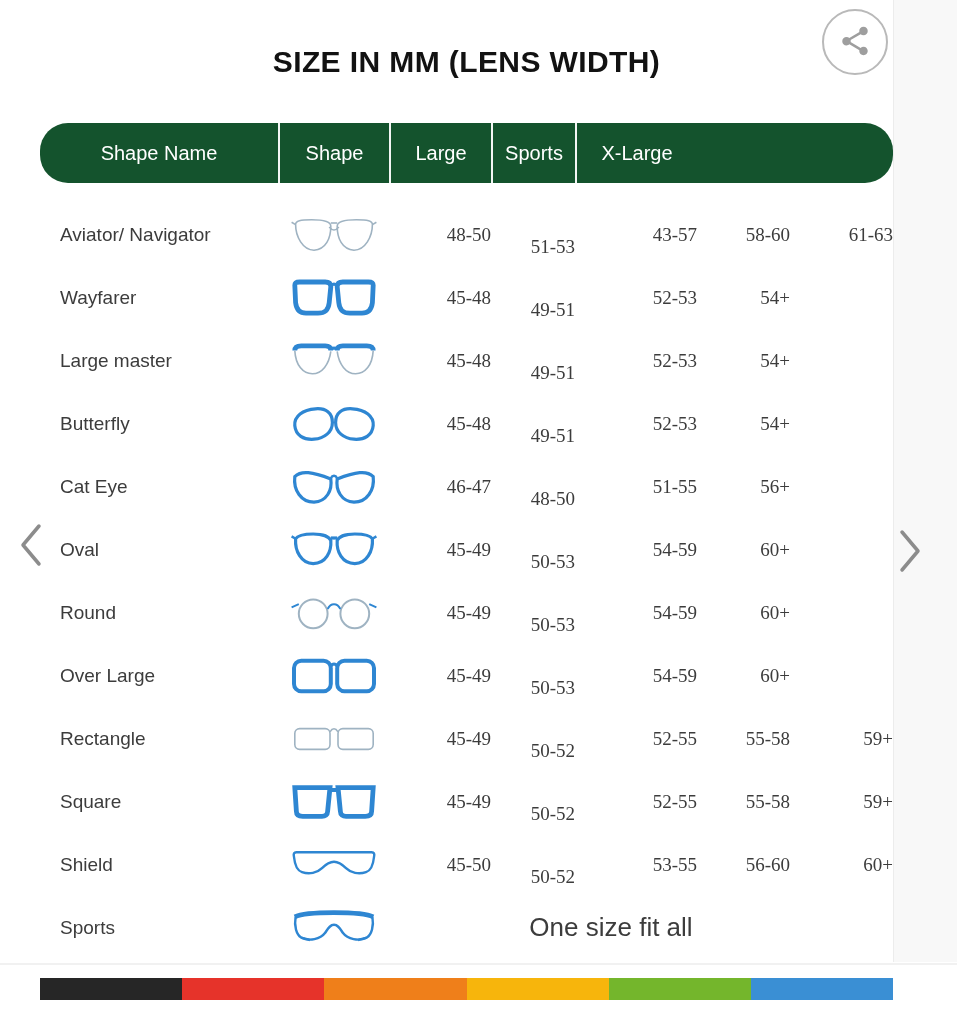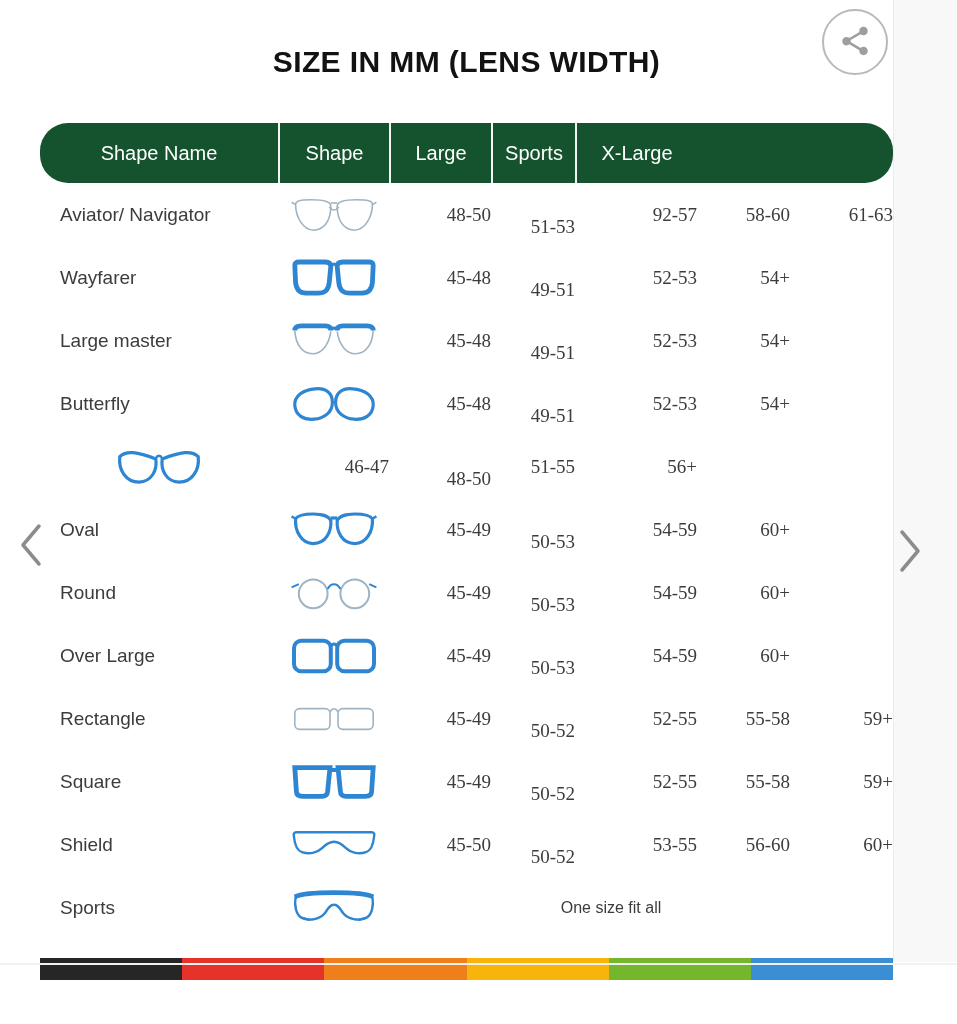--- a/index.html
+++ b/index.html
@@ -26,36 +26,36 @@
   .thead {
     display:grid; grid-template-columns:238px 111px 102px 84px 122px 93px 103px;
     height:60px;
   }
   .th {
     display:flex; align-items:center; justify-content:center;
     color:#fff; font-size:20px; border-left:2px solid rgba(255,255,255,.95);
   }
   .th:first-child { border-left:none; }
 
-  .tbody { padding-top:0; }
+  .tbody { padding-top:20px; }
   .tr {
     display:grid; grid-template-columns:238px 111px 102px 84px 122px 93px 103px;
     height:63px; align-items:center;
   }
   .td { font-size:19px; color:#3c3c3c; }
   .name-cell { padding-left:20px; }
   .icon-cell { display:flex; align-items:center; justify-content:center; }
   .icon-cell svg { width:88px; height:46px; }
   .size-cell { text-align:right;font-family:Liberation Serif, serif; }
   .size-cell.c0 { padding-left:16px; }
   .size-cell.c1 { padding-left:8px;margin-top:24px; }
   .size-cell.c2 { padding-left:26px; }
   .size-cell.c3 { padding-left:9px; }
   .size-cell.c4 { padding-left:23px; }
-  .span-cell { grid-column:3 / 8; text-align:center; position:relative; left:-30px; font-size:16px; color:#3c3c3c; }
+  .span-cell { grid-column:3 / 8; text-align:center; position:relative; left:-30px; font-size:26px; color:#3c3c3c; }
 
   
   .color-strip { display:flex; height:22px; margin-top:19px; width:100%; }
   .color-strip .seg { flex:1; }
   .bottom-shadow { position:absolute; left:0; top:963px; width:957px; height:2px; background:#f1f1f1; }
 
   
   .nav-btn {
     position:absolute; width:34px; height:56px; background:transparent; border:none;
     padding:0; cursor:pointer; display:flex; align-items:center; justify-content:center;
@@ -116,21 +116,21 @@
                   <path d="M7 13 C7 8 13 7 27 7 C43 7 51 9 51 15 C51 30 45 44 30 45 C16 45 7 28 7 13 Z"></path>
                   <path d="M103 13 C103 8 97 7 83 7 C67 7 59 9 59 15 C59 30 65 44 80 45 C94 45 103 28 103 13 Z"></path>
                   <path d="M51 11 L59 11"></path>
                   <path d="M49 16 C53 21 57 21 61 16"></path>
                   <path d="M2 10 L7 13 M108 10 L103 13"></path>
                 </g>
               </svg>
             </div>
             <div class="td size-cell c0">48-50</div>
             <div class="td size-cell c1">51-53</div>
-            <div class="td size-cell c2">92-57</div>
+            <div class="td size-cell c2">43-57</div>
             <div class="td size-cell c3">58-60</div>
             <div class="td size-cell c4">61-63</div>
           </div>
           <div class="tr">
             <div class="td name-cell">Wayfarer</div>
             <div class="td icon-cell">
               <svg viewBox="0 0 110 52">
                 <g fill="none" stroke="#2e86d2" stroke-width="6">
                   <path d="M6 10 C6 7 8 6 12 6 L44 6 C49 6 51 8 51 12 L49 32 C48 41 44 45 35 45 L20 45 C12 45 8 40 7 32 Z"></path>
                   <path d="M104 10 C104 7 102 6 98 6 L66 6 C61 6 59 8 59 12 L61 32 C62 41 66 45 75 45 L90 45 C98 45 102 40 103 32 Z"></path>
@@ -173,20 +173,21 @@
                 </g>
               </svg>
             </div>
             <div class="td size-cell c0">45-48</div>
             <div class="td size-cell c1">49-51</div>
             <div class="td size-cell c2">52-53</div>
             <div class="td size-cell c3">54+</div>
             <div class="td size-cell c4"></div>
           </div>
           <div class="tr">
+            <div class="td name-cell">Cat Eye</div>
             <div class="td icon-cell">
               <svg viewBox="0 0 110 52">
                 <g fill="none" stroke="#2e86d2" stroke-width="4">
                   <path d="M6 13 C14 5 28 7 51 16 C53 30 46 44 30 45 C14 45 4 30 6 13 Z"></path>
                   <path d="M104 13 C96 5 82 7 59 16 C57 30 64 44 80 45 C96 45 106 30 104 13 Z"></path>
                   <path d="M51 15 C53 11 57 11 59 15" stroke-width="3"></path>
                 </g>
               </svg>
             </div>
             <div class="td size-cell c0">46-47</div>

